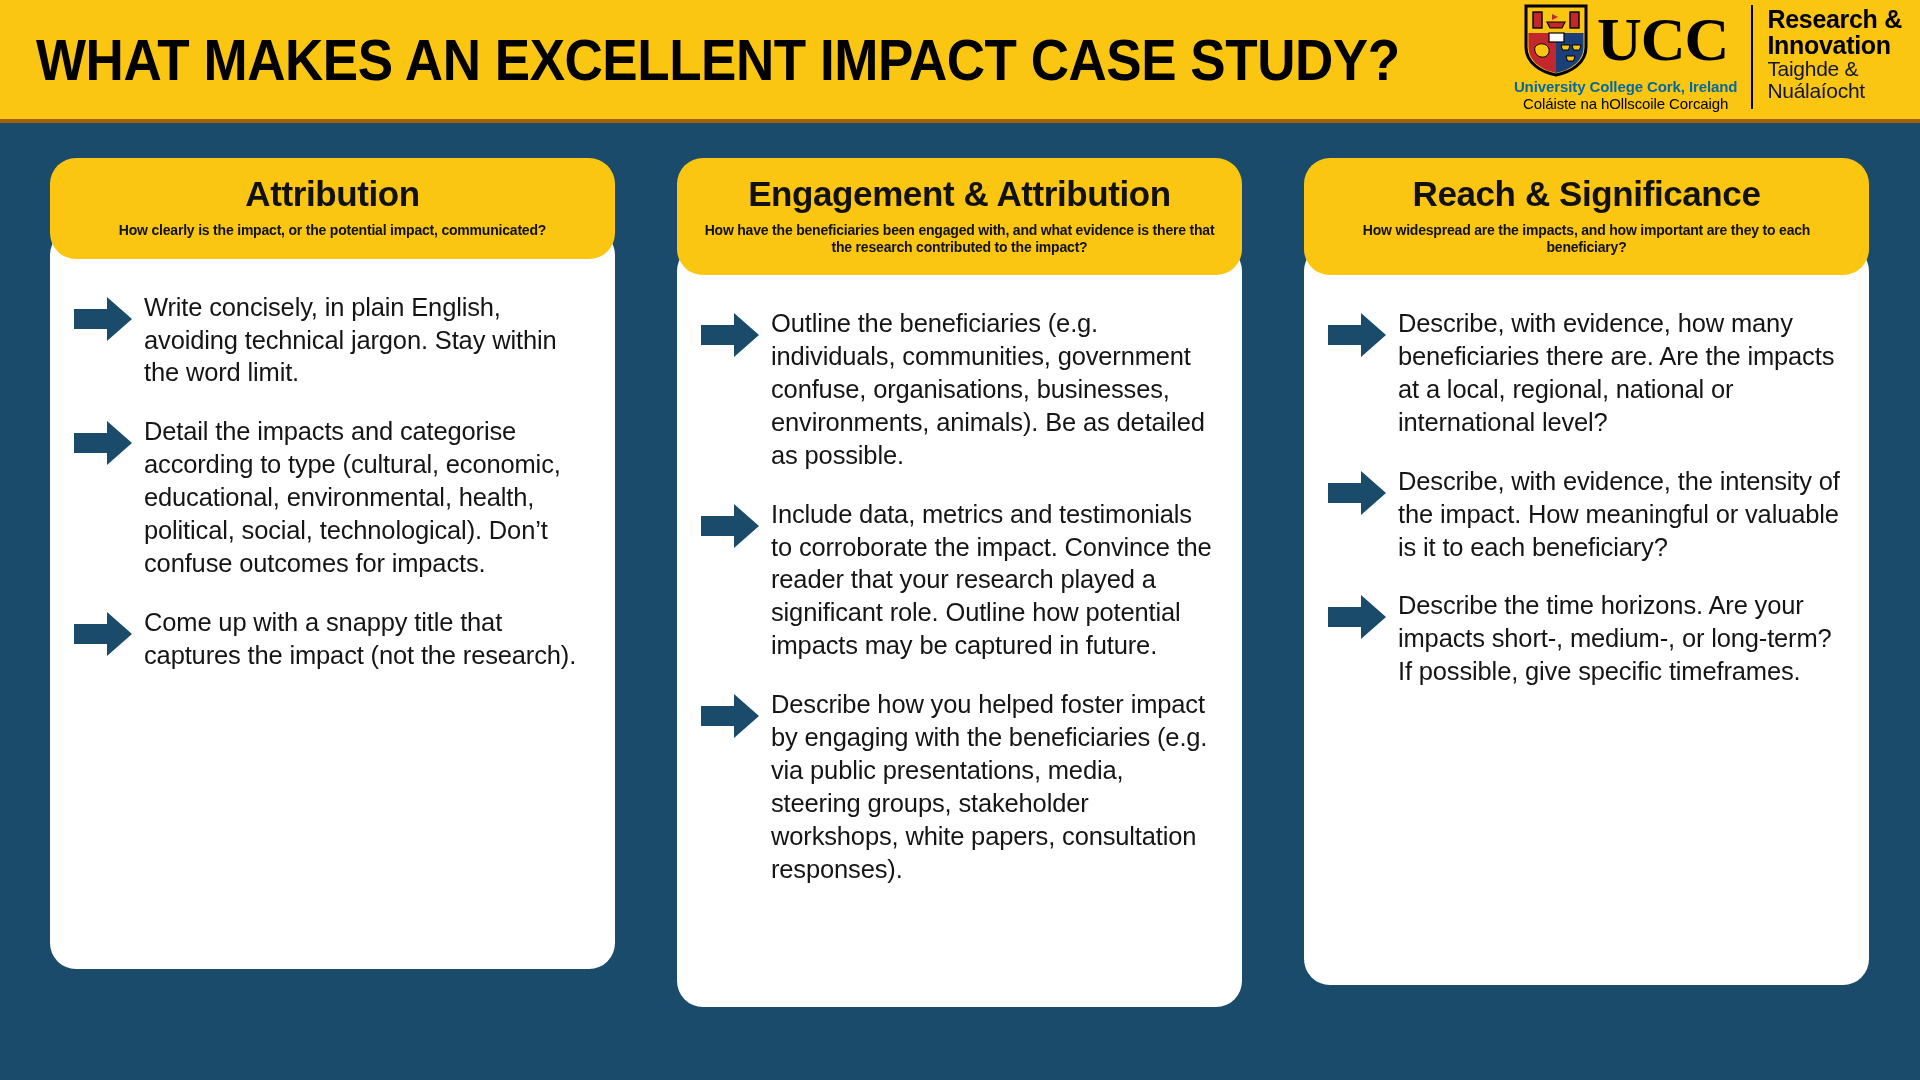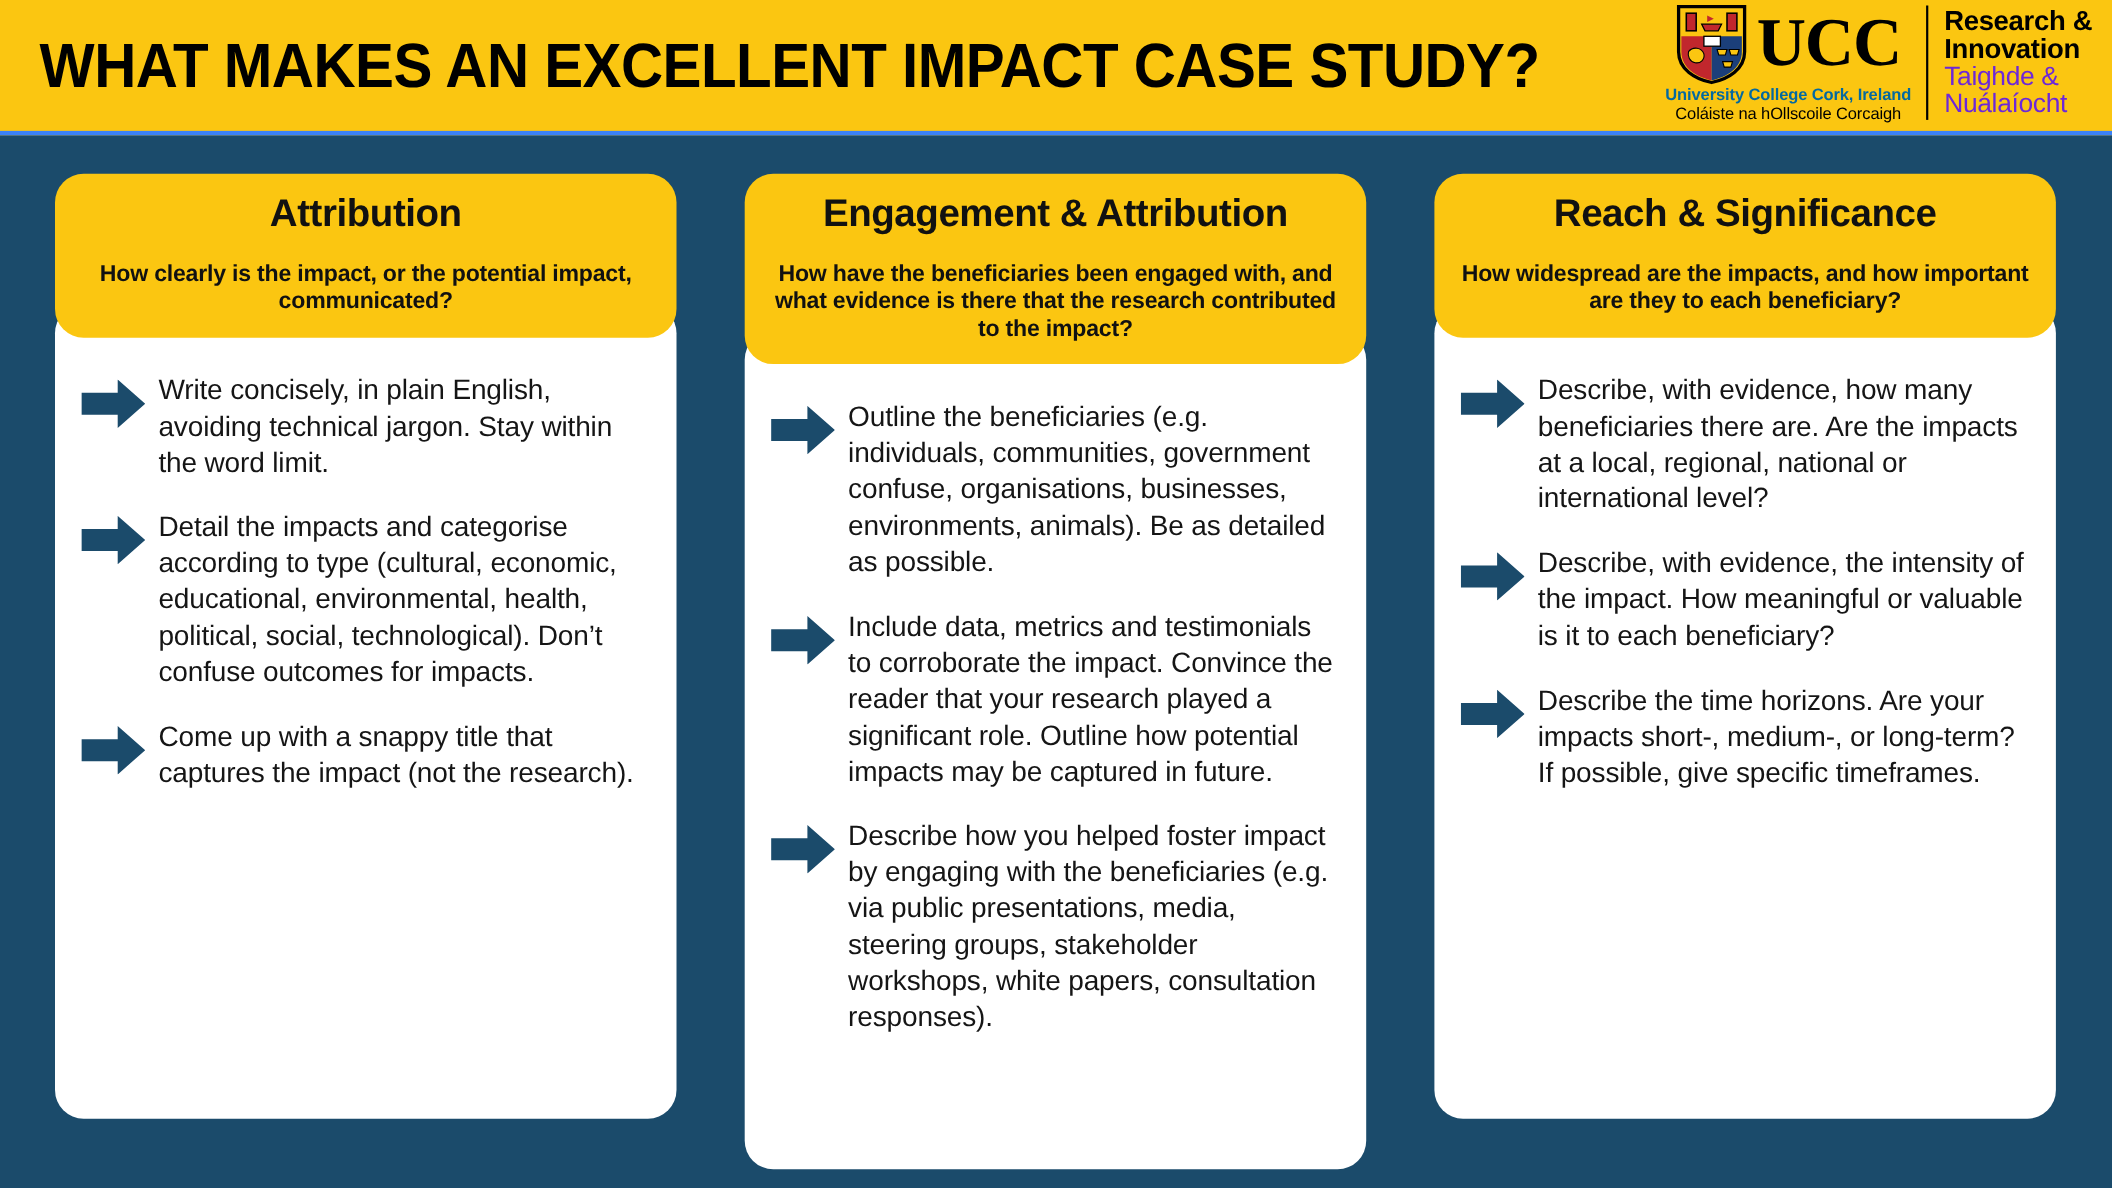--- a/index.html
+++ b/index.html
@@ -10,21 +10,21 @@
     overflow:hidden;
     position:relative;
   }
 
   
   .banner {
     position:absolute; left:0; top:0;
     width:1920px; height:123px;
     background:#fbc611;
     display:flex; align-items:center;
-    border-bottom:4px solid #3b82f6;
+    border-bottom:4px solid #a16207;
   }
   .banner-title {
     margin-left:36px;
     font-family:"Liberation Sans Narrow","Liberation Sans", sans-serif;
     font-weight:bold;
     font-size:57px;
     letter-spacing:-0.5px;
     color:#000;
     transform:scaleX(0.93);
     transform-origin:left center;
@@ -50,21 +50,21 @@
   .logo-sub1 {
     font-size:15px; font-weight:bold; color:#0369a1; margin-top:1px;
     letter-spacing:-0.1px;
   }
   .logo-sub2 {
     font-size:15px; color:#000; margin-top:0px; letter-spacing:-0.1px;
   }
   .logo-divider { width:2px; background:#000; height:104px; margin:2px 14px 0 0; }
   .logo-right { display:flex; flex-direction:column; justify-content:flex-end; padding-top:4px; }
   .ri-bold { font-size:25px; font-weight:bold; color:#000; line-height:1.02; letter-spacing:-0.3px;}
-  .ri-reg  { font-size:24px; font-weight:normal; color:#6d28d9; line-height:1.04; letter-spacing:-0.3px;}
+  .ri-reg  { font-size:21px; font-weight:normal; color:#0f172a; line-height:1.04; letter-spacing:-0.3px;}
 
   
   .cards {
     position:absolute;
     left:50px; top:158px;
     width:1820px;
     display:flex;
     gap:62px;
   }
   .card {
@@ -77,22 +77,22 @@
     padding:16px 22px 20px 22px;
     text-align:center;
     position:relative;
     z-index:2;
   }
   .card-title {
     font-size:35px; font-weight:bold; color:#111;
     line-height:1.12; letter-spacing:-0.4px;
   }
   .card-sub {
-    font-size:21px; font-weight:bold; color:#111;
-    line-height:1.18; margin-top:24px; letter-spacing:-0.2px;
+    font-size:14px; font-weight:bold; color:#111;
+    line-height:1.18; margin-top:9px; letter-spacing:-0.2px;
   }
   .card-body {
     background:#ffffff;
     border-radius:26px;
     margin-top:-30px;
     padding:62px 24px 40px 24px;
     min-height:740px;
     position:relative;
     z-index:1;
   }

